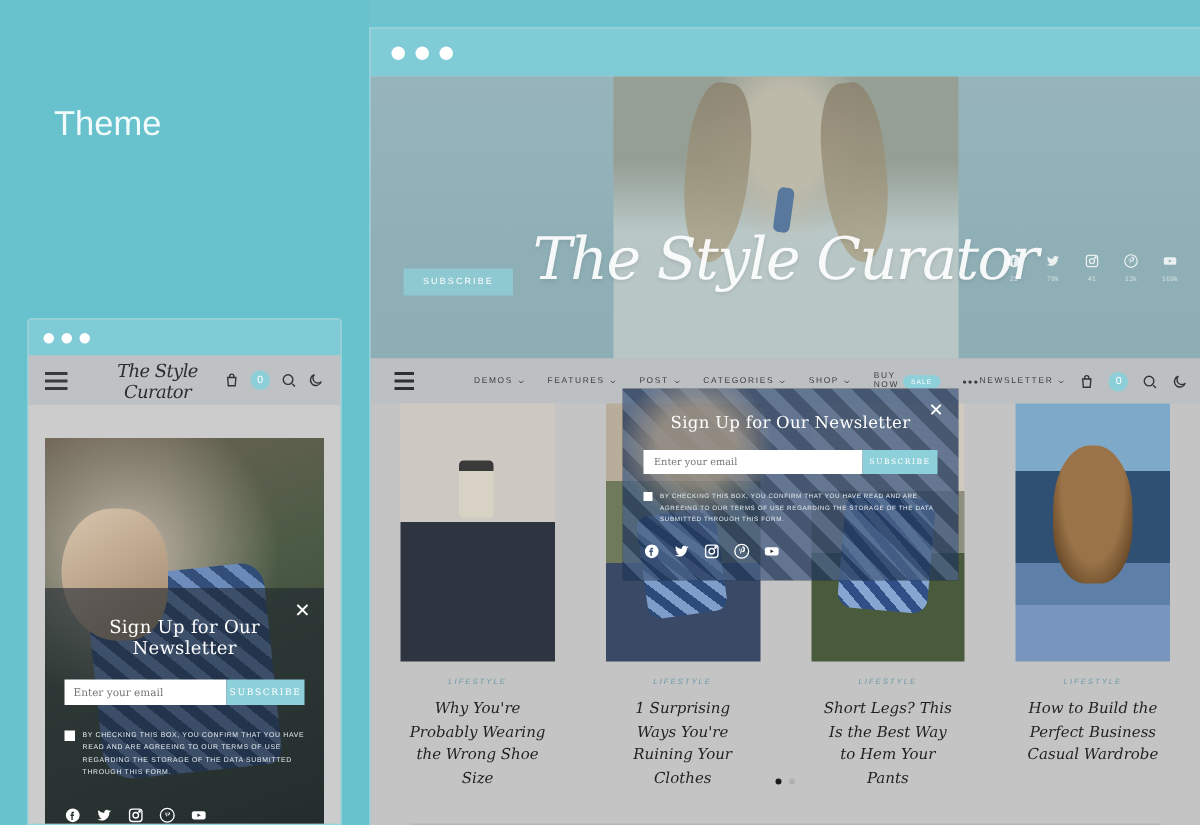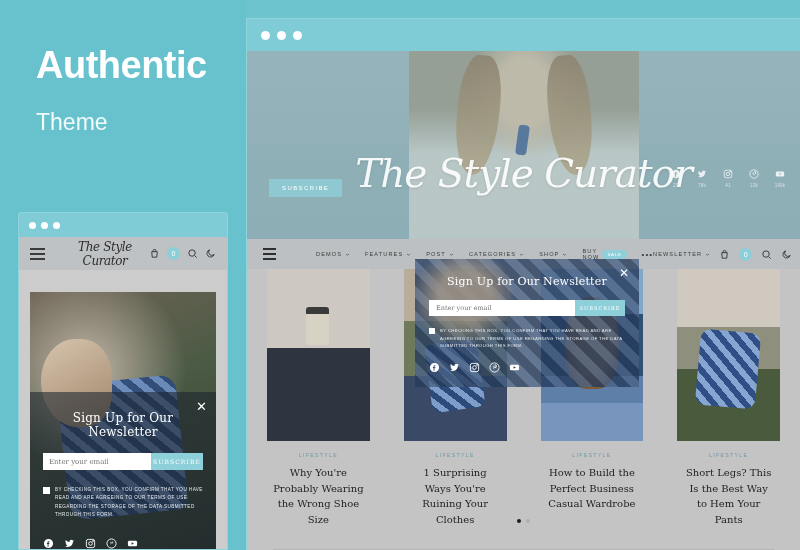--- a/index.html
+++ b/index.html
@@ -247,21 +247,21 @@
   .dp-cbox { width: 6px; height: 6px; background: #fff; flex: none; margin-top: 1px; }
   .dp-ctxt {
     font-size: 4.2px; line-height: 1.8; letter-spacing: .4px;
     text-transform: uppercase; color: #e6ecef;
   }
   .dp-social { display: flex; gap: 9px; margin-top: 12px; }
 
   
   .cards {
     position: absolute; left: 0; right: 0; top: 250px;
-    display: flex; gap: 34px; padding: 0 20px;
+    display: flex; gap: 34px; padding: 0 20px; font-style: italic;
   }
   .card { flex: 1; }
   .card-img { width: 100%; height: 172px; }
   .c1 {
     background:
       linear-gradient(180deg, #cdc8c2 0 46%, #2e3440 46% 100%),
       #cfcac4;
     position: relative;
   }
   .c1::after {
@@ -317,21 +317,20 @@
   .bottom-rule {
     position: absolute; left: 26px; right: 26px; top: 530px;
     height: 1px; background: rgba(0,0,0,0.07);
   }
 </style>
 </head>
 <body>
 
 <div class="left-panel">
   <div class="promo">
-    <div class="promo-title">Authentic</div>
     <div class="promo-sub">Theme</div>
   </div>
 
   <div class="mobile">
     <div class="mobile-chrome">
       <span class="dot"></span>
       <span class="dot"></span>
       <span class="dot"></span>
     </div>
     <div class="mobile-nav">
@@ -523,28 +522,28 @@
       <div class="card-img c1"></div>
       <div class="card-cat">LIFESTYLE</div>
       <div class="card-title">Why You're Probably Wearing the Wrong Shoe Size</div>
     </div>
     <div class="card">
       <div class="card-img c2"></div>
       <div class="card-cat">LIFESTYLE</div>
       <div class="card-title">1 Surprising Ways You're Ruining Your Clothes</div>
     </div>
     <div class="card">
+      <div class="card-img c3"></div>
+      <div class="card-cat">LIFESTYLE</div>
+      <div class="card-title">Short Legs? This Is the Best Way to Hem Your Pants</div>
+    </div>
+    <div class="card">
       <div class="card-img c4"></div>
       <div class="card-cat">LIFESTYLE</div>
       <div class="card-title">How to Build the Perfect Business Casual Wardrobe</div>
-    </div>
-    <div class="card">
-      <div class="card-img c3"></div>
-      <div class="card-cat">LIFESTYLE</div>
-      <div class="card-title">Short Legs? This Is the Best Way to Hem Your Pants</div>
     </div>
   </div>
 
   <div class="carousel-dots">
     <span class="cdot active"></span>
     <span class="cdot"></span>
   </div>
   <div class="bottom-rule"></div>
 
   <div class="desk-popup">

